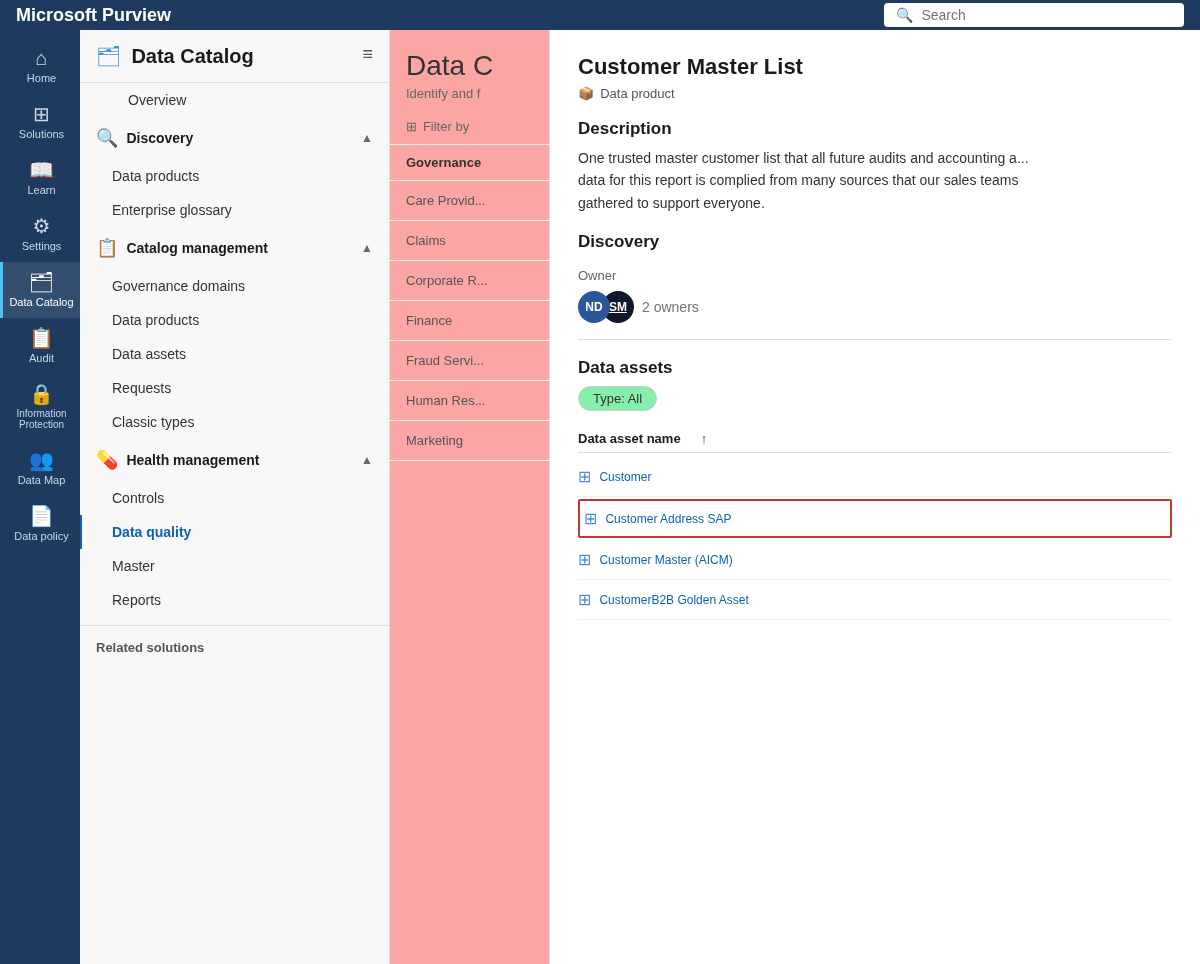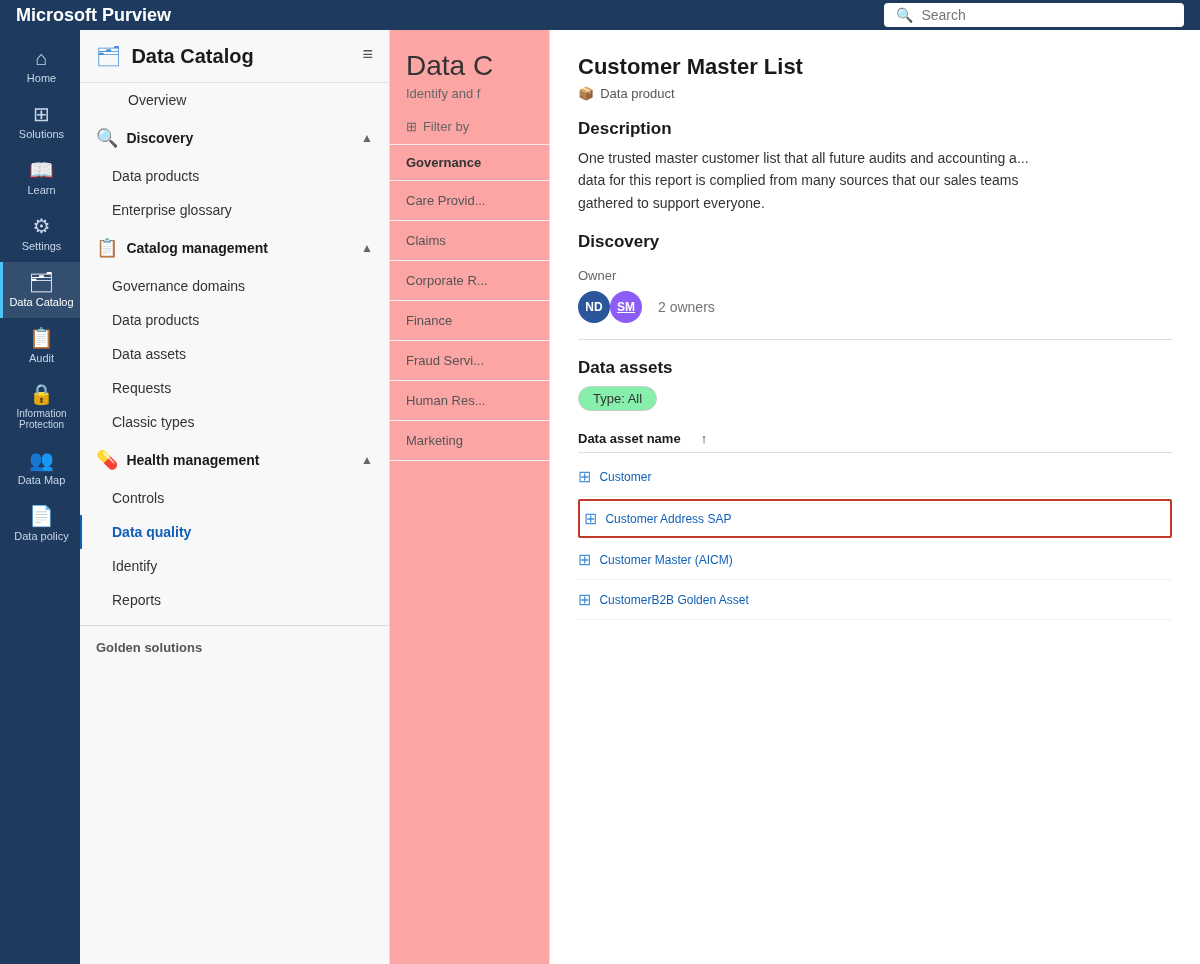--- a/index.html
+++ b/index.html
@@ -238,36 +238,35 @@
     }
     .properties-section { margin-top: 16px; }
     .properties-label {
       font-size: 13px;
       color: #666;
       margin-bottom: 8px;
     }
     .owner-row {
       display: flex;
       align-items: center;
-      gap: 8px;
       margin-bottom: 12px;
     }
     .avatar {
       width: 32px;
       height: 32px;
       border-radius: 50%;
       display: flex;
       align-items: center;
       justify-content: center;
       color: white;
       font-size: 12px;
       font-weight: 700;
     }
     .avatar-nd { background: #2b579a; margin-right: -8px; z-index: 2; position: relative; }
-    .avatar-sm { background: #8b5cf6; text-decoration: underline; }
+    .avatar-sm { background: #0f172a; text-decoration: underline; }
     .owners-text {
       font-size: 14px;
       color: #737373;
       margin-left: 8px;
     }
     .divider { border: none; border-top: 1px solid #ddd; margin: 16px 0; }
     .data-assets-section { margin-top: 4px; }
     .type-filter-btn {
       display: inline-flex;
       align-items: center;
@@ -419,27 +418,27 @@
       <span>Health management</span>
       <span class="chevron">▲</span>
     </div>
     <div class="sidebar-nav-item">
       <span>Controls</span>
     </div>
     <div class="sidebar-nav-item active-item">
       <span>Data quality</span>
     </div>
     <div class="sidebar-nav-item">
-      <span>Identify</span>
+      <span>Master</span>
     </div>
     <div class="sidebar-nav-item">
       <span>Reports</span>
     </div>
 
-    <div class="related-solutions">Golden solutions</div>
+    <div class="related-solutions">Related solutions</div>
   </div>
 
   <div class="content-area">
 
     <div class="catalog-list">
       <div class="catalog-list-header">
         <div class="catalog-list-title">Data C</div>
         <div class="catalog-list-subtitle">Identify and f</div>
       </div>
       <div class="filter-bar">

